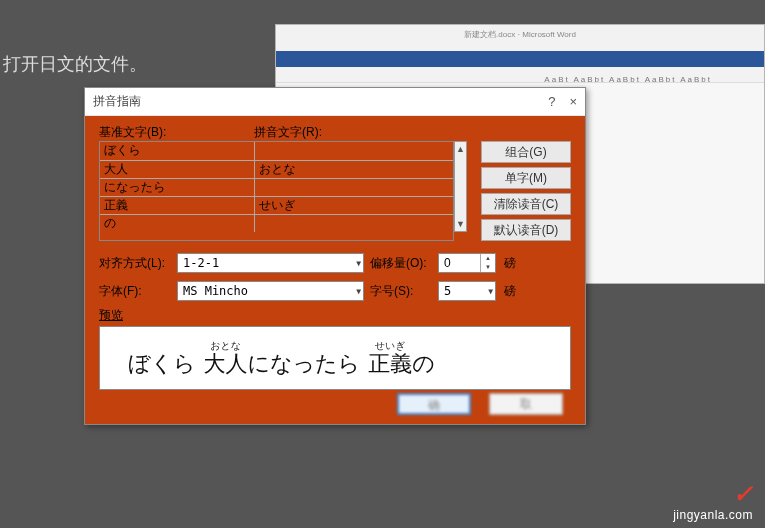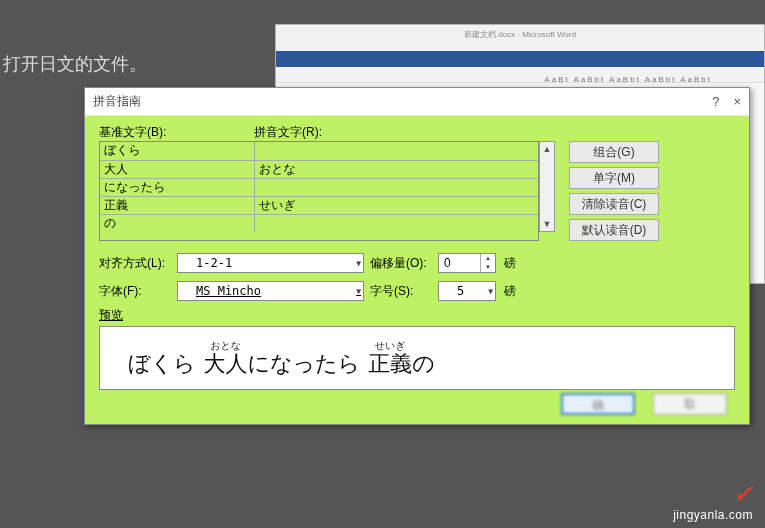--- a/index.html
+++ b/index.html
@@ -26,23 +26,23 @@
   .ribbon-styles { position:absolute; top:50px; right:52px; font-size:8px; color:#777; letter-spacing:2px; filter:blur(0.4px);}
   .bg-text {
     position: absolute;
     left: 3px; top: 52px;
     color: #ddd;
     font-size: 18px;
   }
   .dialog {
     position: absolute;
     left: 84px; top: 87px;
-    width: 666px;
+    width: 502px;
     height: 338px;
-    background: #bef264;
+    background: #c2410c;
     border: 1px solid #888;
     box-shadow: 2px 2px 6px rgba(0,0,0,0.4);
   }
   .titlebar {
     height: 28px;
     background: #fff;
     border-bottom: 1px solid #e8e8e8;
     display: flex;
     align-items: center;
     padding: 0 8px;
@@ -100,28 +100,28 @@
   }
   .form-row { display: flex; align-items: center; margin-top: 12px; gap: 6px;}
   .form-label { width: 72px; }
   .select {
     height: 20px;
     border: 1px solid #888;
     background: #fff;
     display: flex;
     align-items: center;
     justify-content: flex-start;
-    padding: 0 2px 0 18px;
+    padding: 0 2px 0 5px;
     font-family: "SimSun", monospace;
     font-size: 12px;
   }
   .select .sv { flex:1; }
   .select .dd { font-size: 8px; color: #444; }
   .sel-align { width: 187px; }
-  .sel-font { width: 187px; text-decoration: underline; }
+  .sel-font { width: 187px; }
   .spin {
     width: 58px; height: 20px;
     border: 1px solid #888;
     display: flex; align-items: center;
     background: #fff;
   }
   .spin .sv { flex:1; padding-left:5px; font-size:12px; }
   .spin .sp-btns { width:15px; display:flex; flex-direction:column; border-left:1px solid #aaa;}
   .spin .sp-btns span { height:9px; font-size:6px; text-align:center; color:#444; line-height:8px;}
   .sel-size { width: 58px; }

